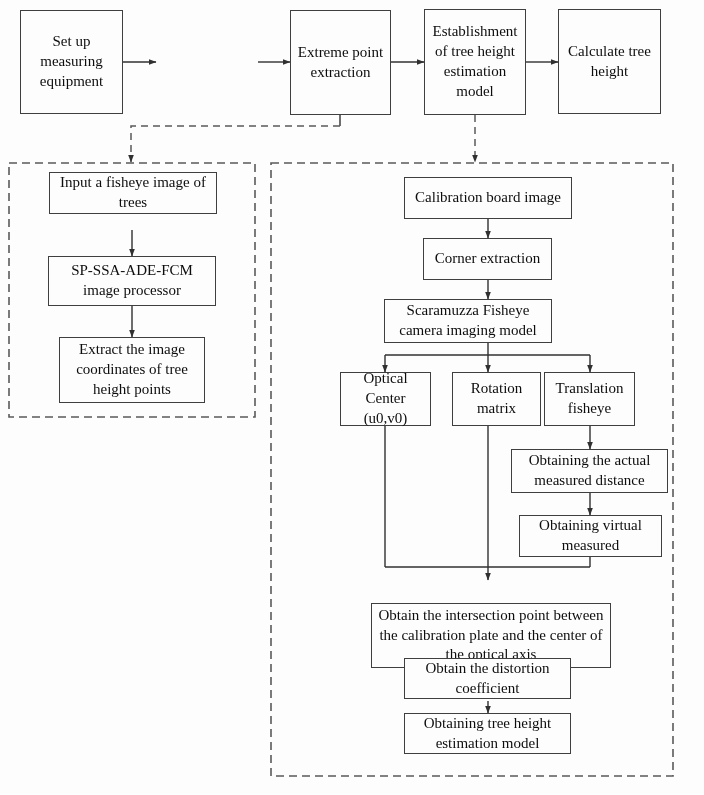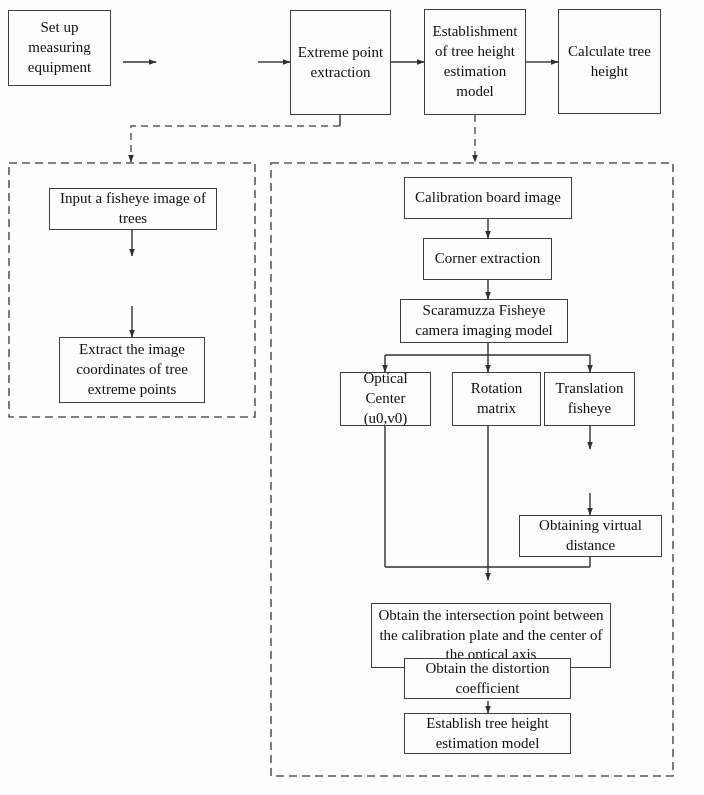--- a/index.html
+++ b/index.html
@@ -73,32 +73,34 @@
     <path class="conn" d="M590 426 V449" marker-end="url(#arw)"></path>
     <path class="conn" d="M590 493 V515" marker-end="url(#arw)"></path>
     <path class="conn" d="M385 426 V567"></path>
     <path class="conn" d="M590 557 V567"></path>
     <path class="conn" d="M385 567 H590"></path>
     <path class="conn" d="M488 426 V580" marker-end="url(#arw)"></path>
     <path class="conn" d="M488 645 V658" marker-end="url(#arw)"></path>
     <path class="conn" d="M488 701 V713" marker-end="url(#arw)"></path>
   </svg>
 
-  <div class="node" style="left:8px;top:10px;width:103px;height:76px">Set up measuring equipment</div>
+  <div class="node" style="left:20px;top:10px;width:103px;height:104px">Set up measuring equipment</div>
   <div class="node" style="left:290px;top:10px;width:101px;height:105px">Extreme point extraction</div>
   <div class="node" style="left:424px;top:9px;width:102px;height:106px">Establishment of tree height estimation model</div>
   <div class="node" style="left:558px;top:9px;width:103px;height:105px">Calculate tree height</div>
 
-  <div class="node" style="left:49px;top:188px;width:168px;height:42px">Input a fisheye image of trees</div>
-  <div class="node" style="left:59px;top:337px;width:146px;height:66px">Extract the image coordinates of tree extreme points</div>
+  <div class="node" style="left:49px;top:172px;width:168px;height:42px">Input a fisheye image of trees</div>
+  <div class="node" style="left:48px;top:256px;width:168px;height:50px">SP-SSA-ADE-FCM image processor</div>
+  <div class="node" style="left:59px;top:337px;width:146px;height:66px">Extract the image coordinates of tree height points</div>
 
   <div class="node" style="left:423px;top:238px;width:129px;height:42px">Corner extraction</div>
   <div class="node" style="left:404px;top:177px;width:168px;height:42px">Calibration board image</div>
-  <div class="node" style="left:400px;top:299px;width:168px;height:44px">Scaramuzza Fisheye camera imaging model</div>
+  <div class="node" style="left:384px;top:299px;width:168px;height:44px">Scaramuzza Fisheye camera imaging model</div>
   <div class="node" style="left:340px;top:372px;width:91px;height:54px">Optical Center (u0,v0)</div>
   <div class="node" style="left:452px;top:372px;width:89px;height:54px">Rotation matrix</div>
   <div class="node" style="left:544px;top:372px;width:91px;height:54px">Translation fisheye</div>
-  <div class="node" style="left:519px;top:515px;width:143px;height:42px">Obtaining virtual distance</div>
+  <div class="node" style="left:511px;top:449px;width:157px;height:44px">Obtaining the actual measured distance</div>
+  <div class="node" style="left:519px;top:515px;width:143px;height:42px">Obtaining virtual measured</div>
   <div class="node" style="left:371px;top:603px;width:240px;height:65px">Obtain the intersection point between the calibration plate and the center of the optical axis</div>
   <div class="node" style="left:404px;top:658px;width:167px;height:41px">Obtain the distortion coefficient</div>
-  <div class="node" style="left:404px;top:713px;width:167px;height:41px">Establish tree height estimation model</div>
+  <div class="node" style="left:404px;top:713px;width:167px;height:41px">Obtaining tree height estimation model</div>
 
 </div>
 
 </body></html>

